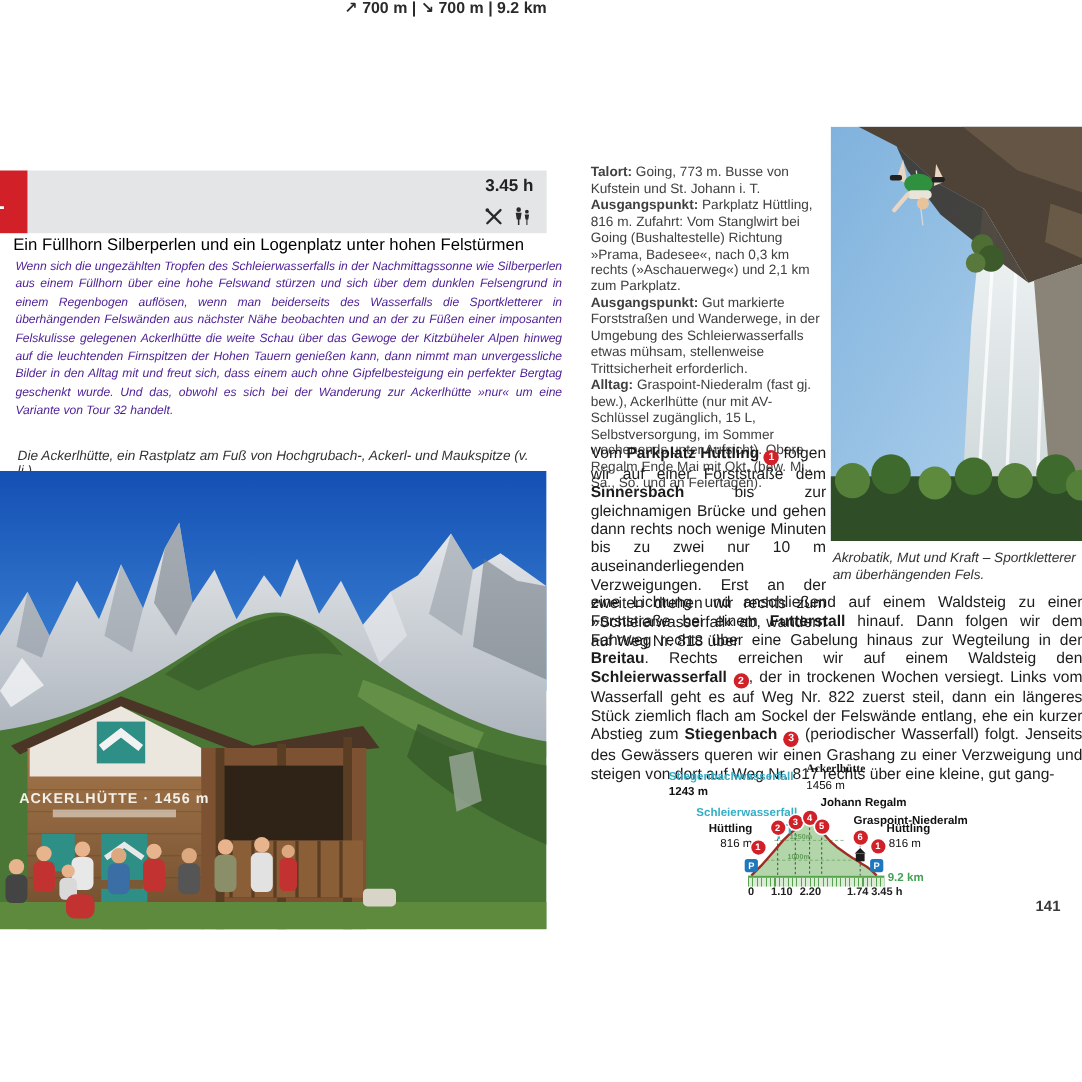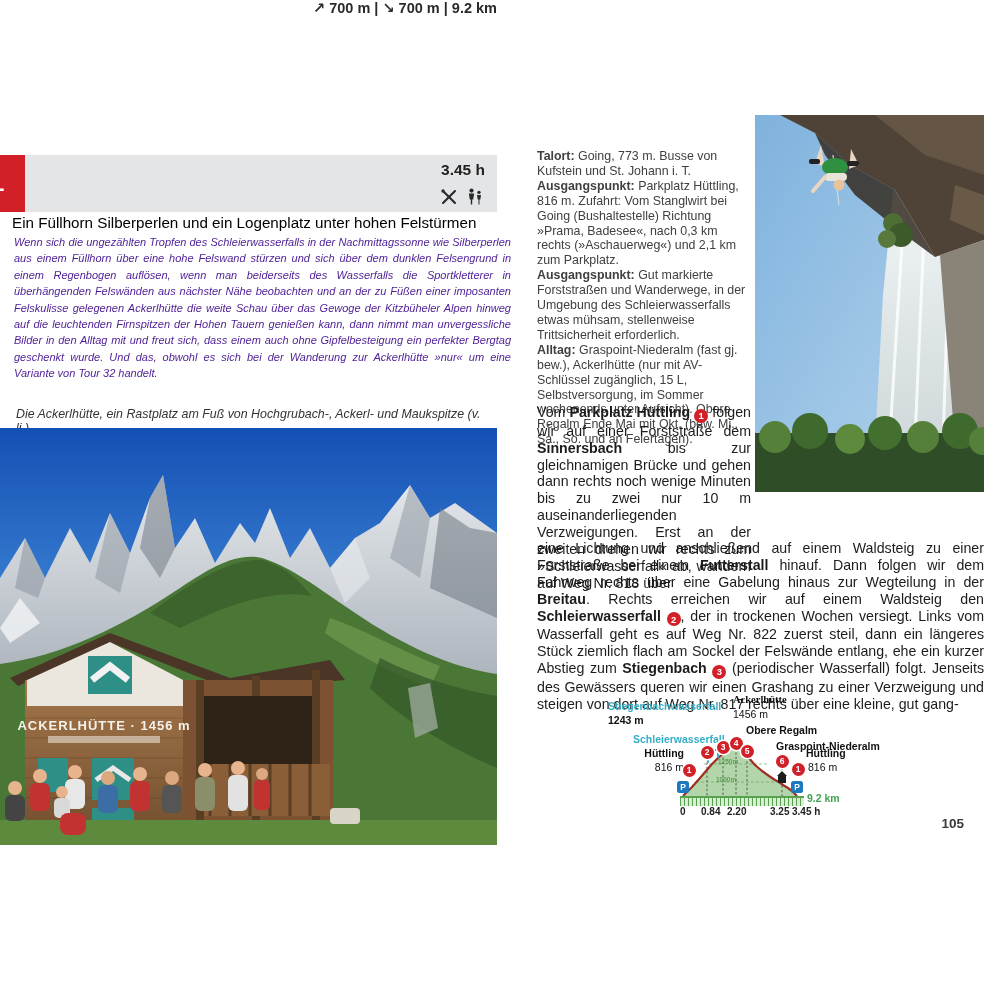--- a/index.html
+++ b/index.html
@@ -243,20 +243,21 @@
         <circle cx="20" cy="322" r="16" fill="#55803a"></circle>
           <circle cx="55" cy="316" r="18" fill="#3f6a2e"></circle>
         <circle cx="95" cy="324" r="15" fill="#5d8a3c"></circle>
           <circle cx="130" cy="318" r="17" fill="#44702f"></circle>
         <circle cx="168" cy="322" r="16" fill="#55803a"></circle>
           <circle cx="205" cy="316" r="18" fill="#3f6a2e"></circle>
         <circle cx="228" cy="326" r="14" fill="#55803a"></circle>
       </g>
     </svg>
   </div>
+  <div class="abs cap-right">Akrobatik, Mut und Kraft – Sportkletterer am überhängenden Fels.</div>
 
   <div class="abs routecol"><span>Vom </span><span class="b">Parkplatz Hüttling</span><span> </span><span class="marker-inline">1</span><span> folgen wir auf einer Forststraße dem </span><span class="b">Sinnersbach</span><span> bis zur gleichnamigen Brücke und gehen dann rechts noch wenige Minuten bis zu zwei nur 10 m auseinanderliegenden Verzweigungen. Erst an der zweiten drehen wir rechts zum »Schleierwasserfall« ab, wandern auf Weg Nr. 818 über</span></div>
   <div class="abs routefull"><span>eine Lichtung und anschließend auf einem Waldsteig zu einer Forststraße bei einem </span><span class="b">Futterstall</span><span> hinauf. Dann folgen wir dem Fahrweg rechts über eine Gabelung hinaus zur Wegteilung in der </span><span class="b">Breitau</span><span>. Rechts erreichen wir auf einem Waldsteig den </span><span class="b">Schleierwasserfall</span><span> </span><span class="marker-inline">2</span><span>, der in trockenen Wochen versiegt. Links vom Wasserfall geht es auf Weg Nr. 822 zuerst steil, dann ein längeres Stück ziemlich flach am Sockel der Felswände entlang, ehe ein kurzer Abstieg zum </span><span class="b">Stiegenbach</span><span> </span><span class="marker-inline">3</span><span> (periodischer Wasserfall) folgt. Jenseits des Gewässers queren wir einen Grashang zu einer Verzweigung und steigen von dort auf Weg Nr. 817 rechts über eine kleine, gut gang-</span></div>
 
   <div class="abs chart">
     <svg class="abs" style="left:0;top:0;" width="280" height="140" viewBox="0 0 280 140">
       <polygon fill="#b2d6aa" points="75,104 84,95 92,86 98,79 104,72 110,66 116,61 121,57 125,53 128,49.5 131,54 135,60 140,65 147,73 154,79 161,84 167,88 171,90 175,93 180,96 184,99 189,104"></polygon>
       <g stroke="#6aa061" stroke-width="0.8" stroke-dasharray="3,2" opacity=".8">
         <line x1="96" y1="72" x2="160" y2="72"></line>
         <line x1="88" y1="90" x2="176" y2="90"></line>
@@ -278,21 +279,21 @@
       <g fill="#1c1c1c">
         <rect x="170" y="84" width="8" height="7"></rect>
           <polygon points="169,84 174,79 179,84"></polygon>
       </g>
     </svg>
 
     <div class="lbl cyan" style="left:0;top:8px;width:96px;text-align:right;">Stiegenbachwasserfall</div>
     <div class="lbl" style="left:0;top:22px;width:120px;text-align:left;">1243 m</div>
     <div class="lbl" style="left:125px;top:2px;font-family:Liberation Serif, serif;">Ackerlhütte</div>
     <div class="lbl" style="left:125px;top:16px;font-weight:400;">1456 m</div>
-    <div class="lbl" style="left:138px;top:32px;">Obere Regalm</div>
+    <div class="lbl" style="left:138px;top:32px;">Johann Regalm</div>
     <div class="lbl" style="left:168px;top:48px;">Graspoint-Niederalm</div>
     <div class="lbl cyan" style="left:25px;top:41px;">Schleierwasserfall</div>
     <div class="lbl" style="left:18px;top:55px;width:58px;text-align:right;">Hüttling</div>
     <div class="lbl" style="left:18px;top:69px;width:58px;text-align:right;font-weight:400;">816 m</div>
     <div class="lbl" style="left:198px;top:55px;">Hüttling</div>
     <div class="lbl" style="left:200px;top:69px;font-weight:400;">816 m</div>
 
     <div class="grid-lbl" style="left:110px;top:66px;">1250m</div>
     <div class="grid-lbl" style="left:108px;top:84px;">1000m</div>
 
@@ -302,21 +303,21 @@
     <div class="mk" style="left:121.5px;top:44.5px;">4</div>
     <div class="mk" style="left:132.5px;top:52.5px;">5</div>
     <div class="mk" style="left:167.5px;top:62.5px;">6</div>
     <div class="mk" style="left:183.5px;top:70.5px;">1</div>
 
     <div class="pbox" style="left:69px;top:89px;">P</div>
     <div class="pbox" style="left:183px;top:89px;">P</div>
 
     <div class="ruler"></div>
     <div class="tick" style="left:72px;">0</div>
-    <div class="tick" style="left:93px;">0.84</div>
+    <div class="tick" style="left:93px;">1.10</div>
     <div class="tick" style="left:119px;">2.20</div>
-    <div class="tick" style="left:162px;">3.25</div>
+    <div class="tick" style="left:162px;">1.74</div>
     <div class="tick" style="left:184px;">3.45 h</div>
     <div class="km">9.2 km</div>
   </div>
 
-  <div class="abs pagenum">105</div>
+  <div class="abs pagenum">141</div>
 </div>
 
 </body></html>

